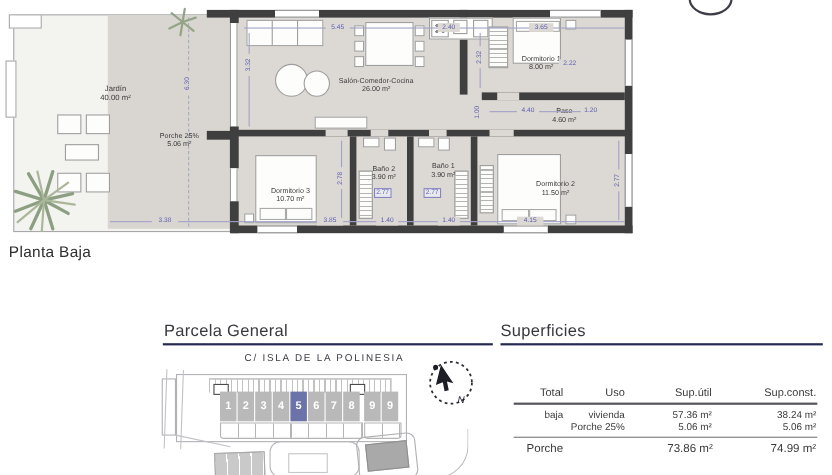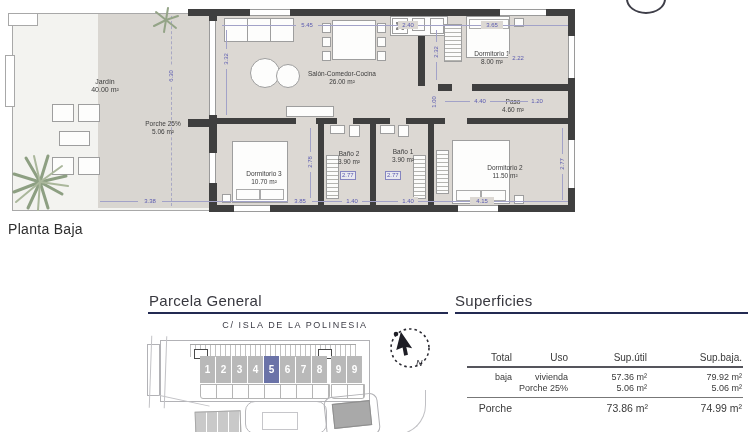--- a/index.html
+++ b/index.html
@@ -277,27 +277,27 @@
 
   </div>
 
   <div>
     <div class="section-title" style="left:455px;top:292px;">Superficies</div>
     <div class="rule" style="left:455px;top:312px;width:293px;"></div>
 
     <div class="cell hd" style="left:455px;top:352px;width:57px;">Total</div>
     <div class="cell hd" style="left:500px;top:352px;width:68px;">Uso</div>
     <div class="cell hd" style="left:575px;top:352px;width:72px;text-align:right;">Sup.útil</div>
-    <div class="cell hd" style="left:670px;top:352px;width:72px;">Sup.baja.</div>
+    <div class="cell hd" style="left:670px;top:352px;width:72px;">Sup.const.</div>
     <div class="tline" style="left:467px;top:366px;width:276px;height:2px;"></div>
 
     <div class="cell" style="left:455px;top:372px;width:57px;">baja</div>
     <div class="cell" style="left:500px;top:372px;width:68px;">vivienda</div>
     <div class="cell" style="left:575px;top:372px;width:72px;">57.36 m²</div>
-    <div class="cell" style="left:670px;top:372px;width:72px;">79.92 m²</div>
+    <div class="cell" style="left:670px;top:372px;width:72px;">38.24 m²</div>
 
     <div class="cell" style="left:500px;top:383px;width:68px;">Porche 25%</div>
     <div class="cell" style="left:575px;top:383px;width:72px;">5.06 m²</div>
     <div class="cell" style="left:670px;top:383px;width:72px;">5.06 m²</div>
 
     <div class="tline" style="left:467px;top:397px;width:276px;height:1px;background:#777;"></div>
 
     <div class="cell tot" style="left:455px;top:402px;width:57px;">Porche</div>
     <div class="cell tot" style="left:575px;top:402px;width:73px;">73.86 m²</div>
     <div class="cell tot" style="left:670px;top:402px;width:72px;">74.99 m²</div>

